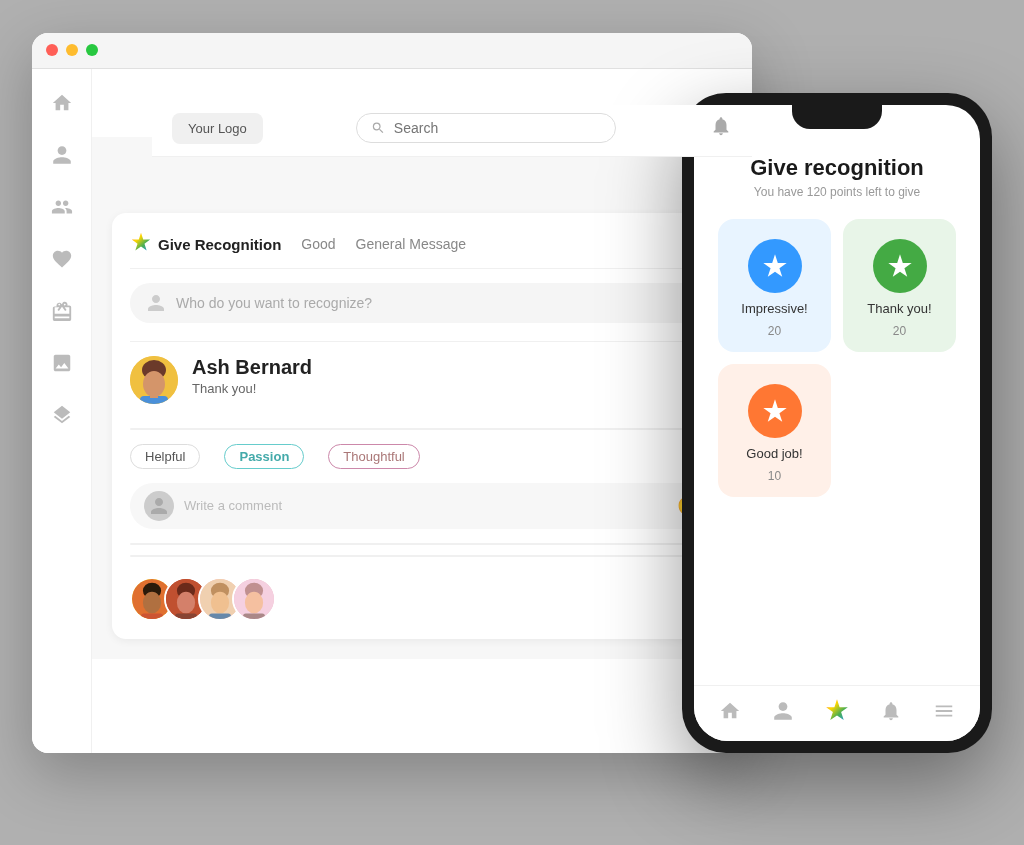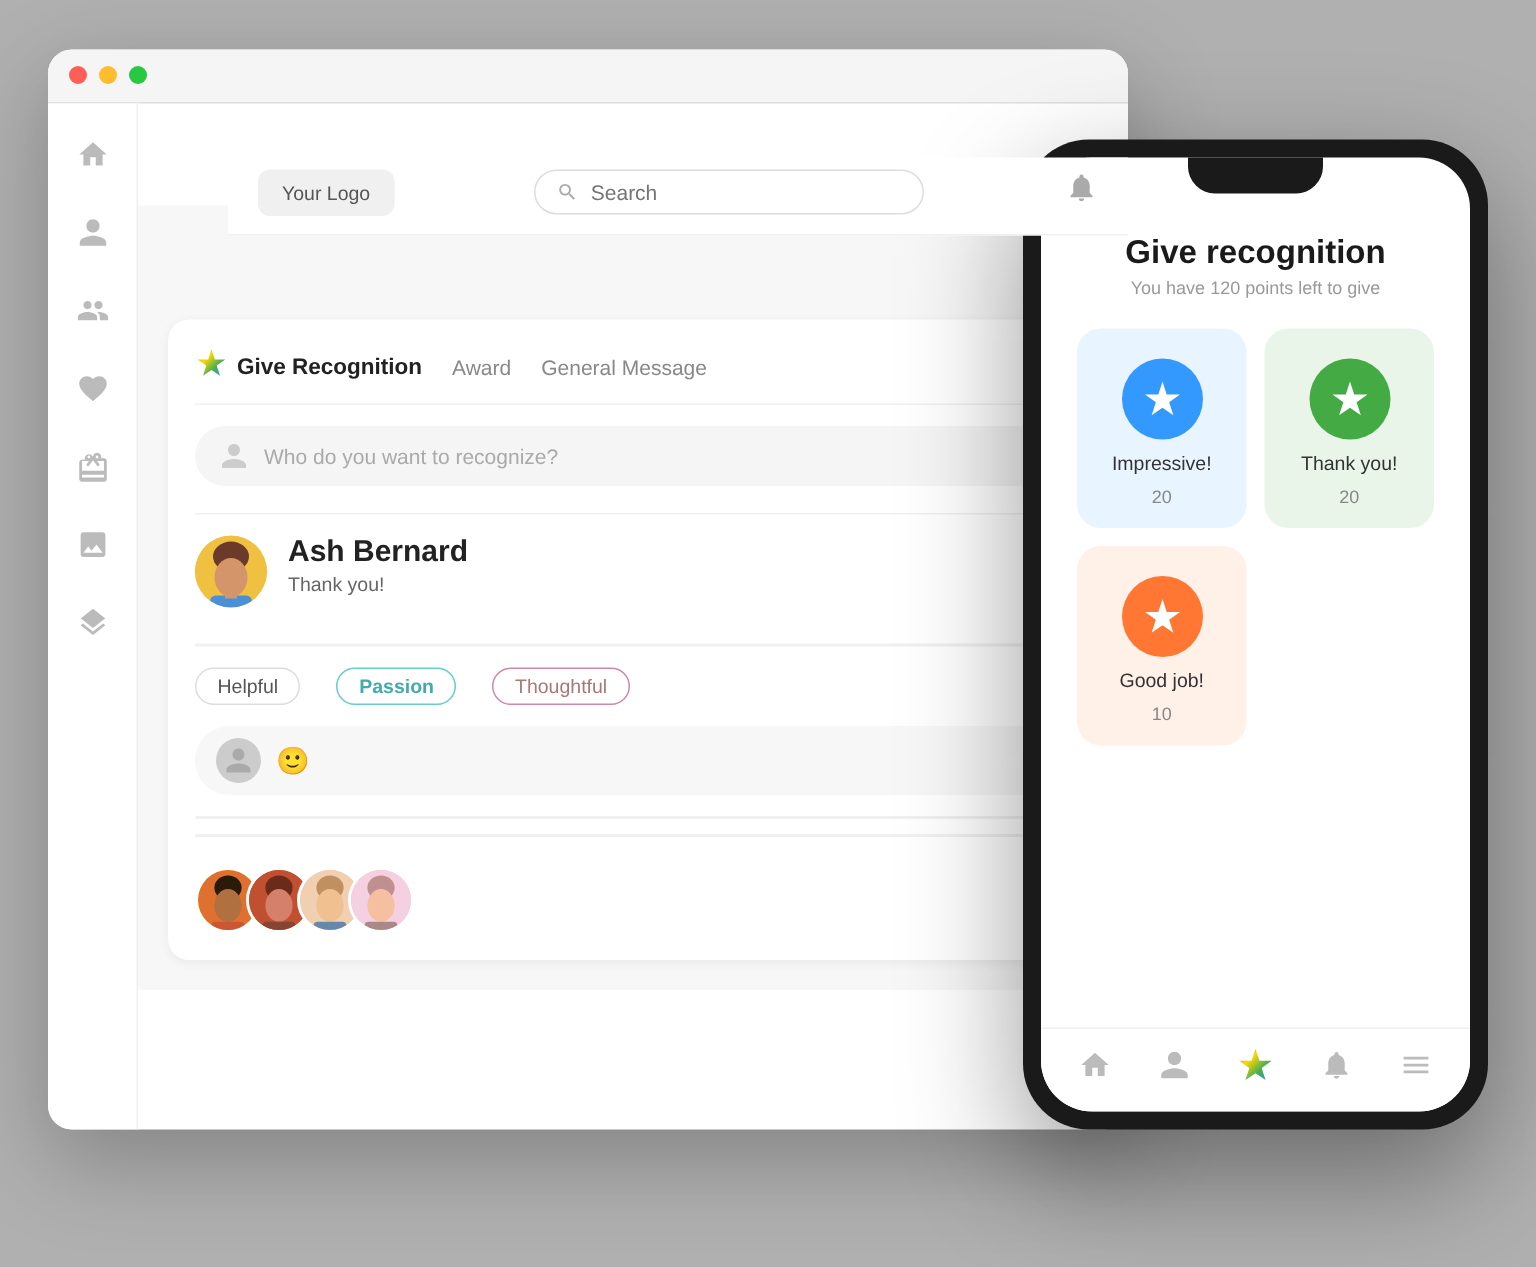--- a/index.html
+++ b/index.html
@@ -485,21 +485,21 @@
                         <stop offset="33%" style="stop-color:#ffd700"></stop>
                         <stop offset="66%" style="stop-color:#4caf50"></stop>
                         <stop offset="100%" style="stop-color:#2196f3"></stop>
                       </linearGradient>
                     </defs>
                     <path fill="url(#sg1)" d="M12 2l2.4 7.4H22l-6.2 4.5 2.4 7.4L12 17l-6.2 4.3 2.4-7.4L2 9.4h7.6z"></path>
                   </svg>
                 </span>
                 <span>Give Recognition</span>
               </div>
-              <div class="rec-tab">Award</div>
+              <div class="rec-tab">Good</div>
               <div class="rec-tab">General Message</div>
             </div>
 
             <div class="who-input">
               <svg width="20" height="20" viewBox="0 0 24 24" fill="#ccc">
                   <path d="M12 12c2.7 0 4.8-2.1 4.8-4.8S14.7 2.4 12 2.4 7.2 4.5 7.2 7.2 9.3 12 12 12zm0 2.4c-3.2 0-9.6 1.6-9.6 4.8v2.4h19.2v-2.4c0-3.2-6.4-4.8-9.6-4.8z"></path>
                 </svg>
               <span>Who do you want to recognize?</span>
             </div>
 
@@ -532,20 +532,21 @@
               <span class="tag tag-passion">Passion</span>
               <span class="tag tag-thoughtful">Thoughtful</span>
             </div>
 
             <div class="comment-box">
               <div class="comment-avatar">
                 <svg width="20" height="20" viewBox="0 0 24 24" fill="#aaa">
                     <path d="M12 12c2.7 0 4.8-2.1 4.8-4.8S14.7 2.4 12 2.4 7.2 4.5 7.2 7.2 9.3 12 12 12zm0 2.4c-3.2 0-9.6 1.6-9.6 4.8v2.4h19.2v-2.4c0-3.2-6.4-4.8-9.6-4.8z"></path>
                   </svg>
               </div>
+              <span class="comment-placeholder">Write a comment</span>
               <span class="smile-icon">🙂</span>
             </div>
 
             <div class="divider-line" style="margin-top:14px;"></div>
             <div class="divider-line"></div>
 
             <div class="avatar-stack">
               <div class="stacked-avatar" style="background:#f0c040;">
                 <svg viewBox="0 0 44 44" xmlns="http://www.w3.org/2000/svg">
                   <circle cx="22" cy="22" r="22" fill="#e07030"></circle>

